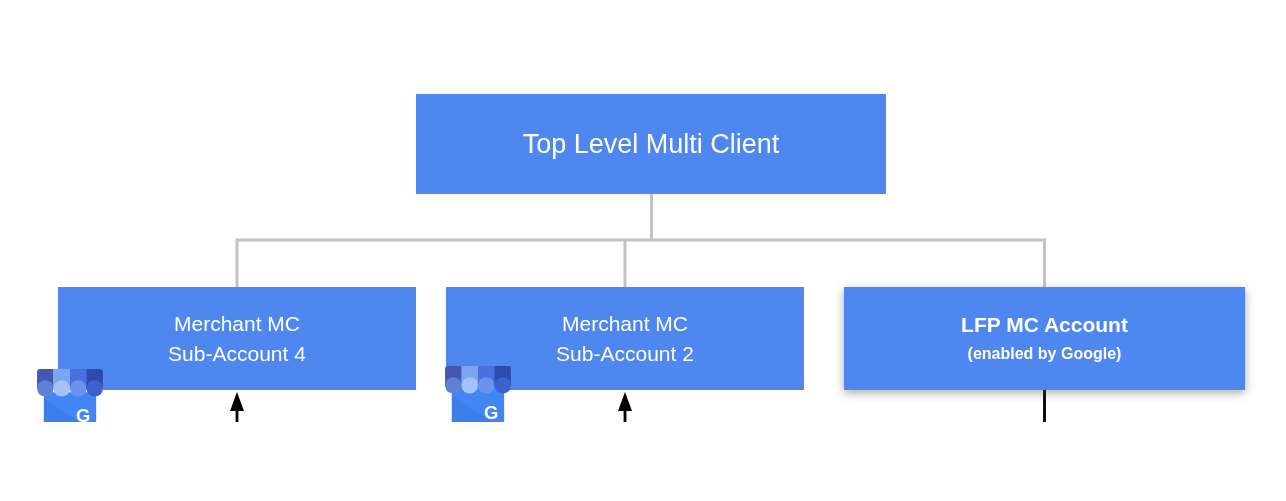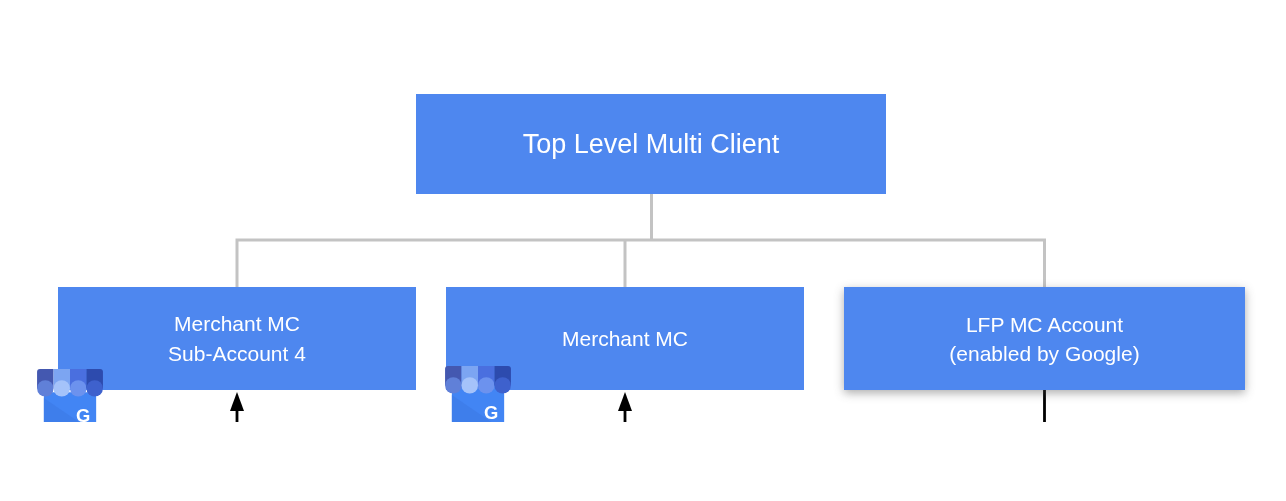--- a/index.html
+++ b/index.html
@@ -36,22 +36,23 @@
     font-size: 21px; line-height: 30px;
   }
   #node-sub2 {
     left: 446px; top: 287px; width: 358px; height: 103px;
     font-size: 21px; line-height: 30px;
   }
   #node-lfp {
     left: 844px; top: 287px; width: 401px; height: 103px;
     font-size: 21px; line-height: 29px;
     box-shadow: 0 3px 9px rgba(70, 70, 70, 0.45);
+    font-weight: bold;
   }
-  #node-lfp .sub { font-size: 21px; }
+  #node-lfp .sub { font-size: 16px; }
 
   .connectors {
     position: absolute;
     left: 0; top: 0;
     width: 1286px; height: 501px;
     pointer-events: none;
   }
   .gmb-icon {
     position: absolute;
     pointer-events: none;
@@ -97,20 +98,21 @@
     <span>Top Level Multi Client</span>
   </div>
 
   <div class="node" id="node-sub1">
     <span>Merchant MC</span>
     <span>Sub-Account 4</span>
   </div>
 
   <div class="node" id="node-sub2">
     <span>Merchant MC</span>
+    <span>Sub-Account 2</span>
   </div>
 
   <div class="node" id="node-lfp">
     <span>LFP MC Account</span>
     <span class="sub">(enabled by Google)</span>
   </div>
 
   <svg class="gmb-icon" id="gmb-icon-1" viewBox="0 0 68 64">
     <use href="#gmb-symbol"></use>
   </svg>

